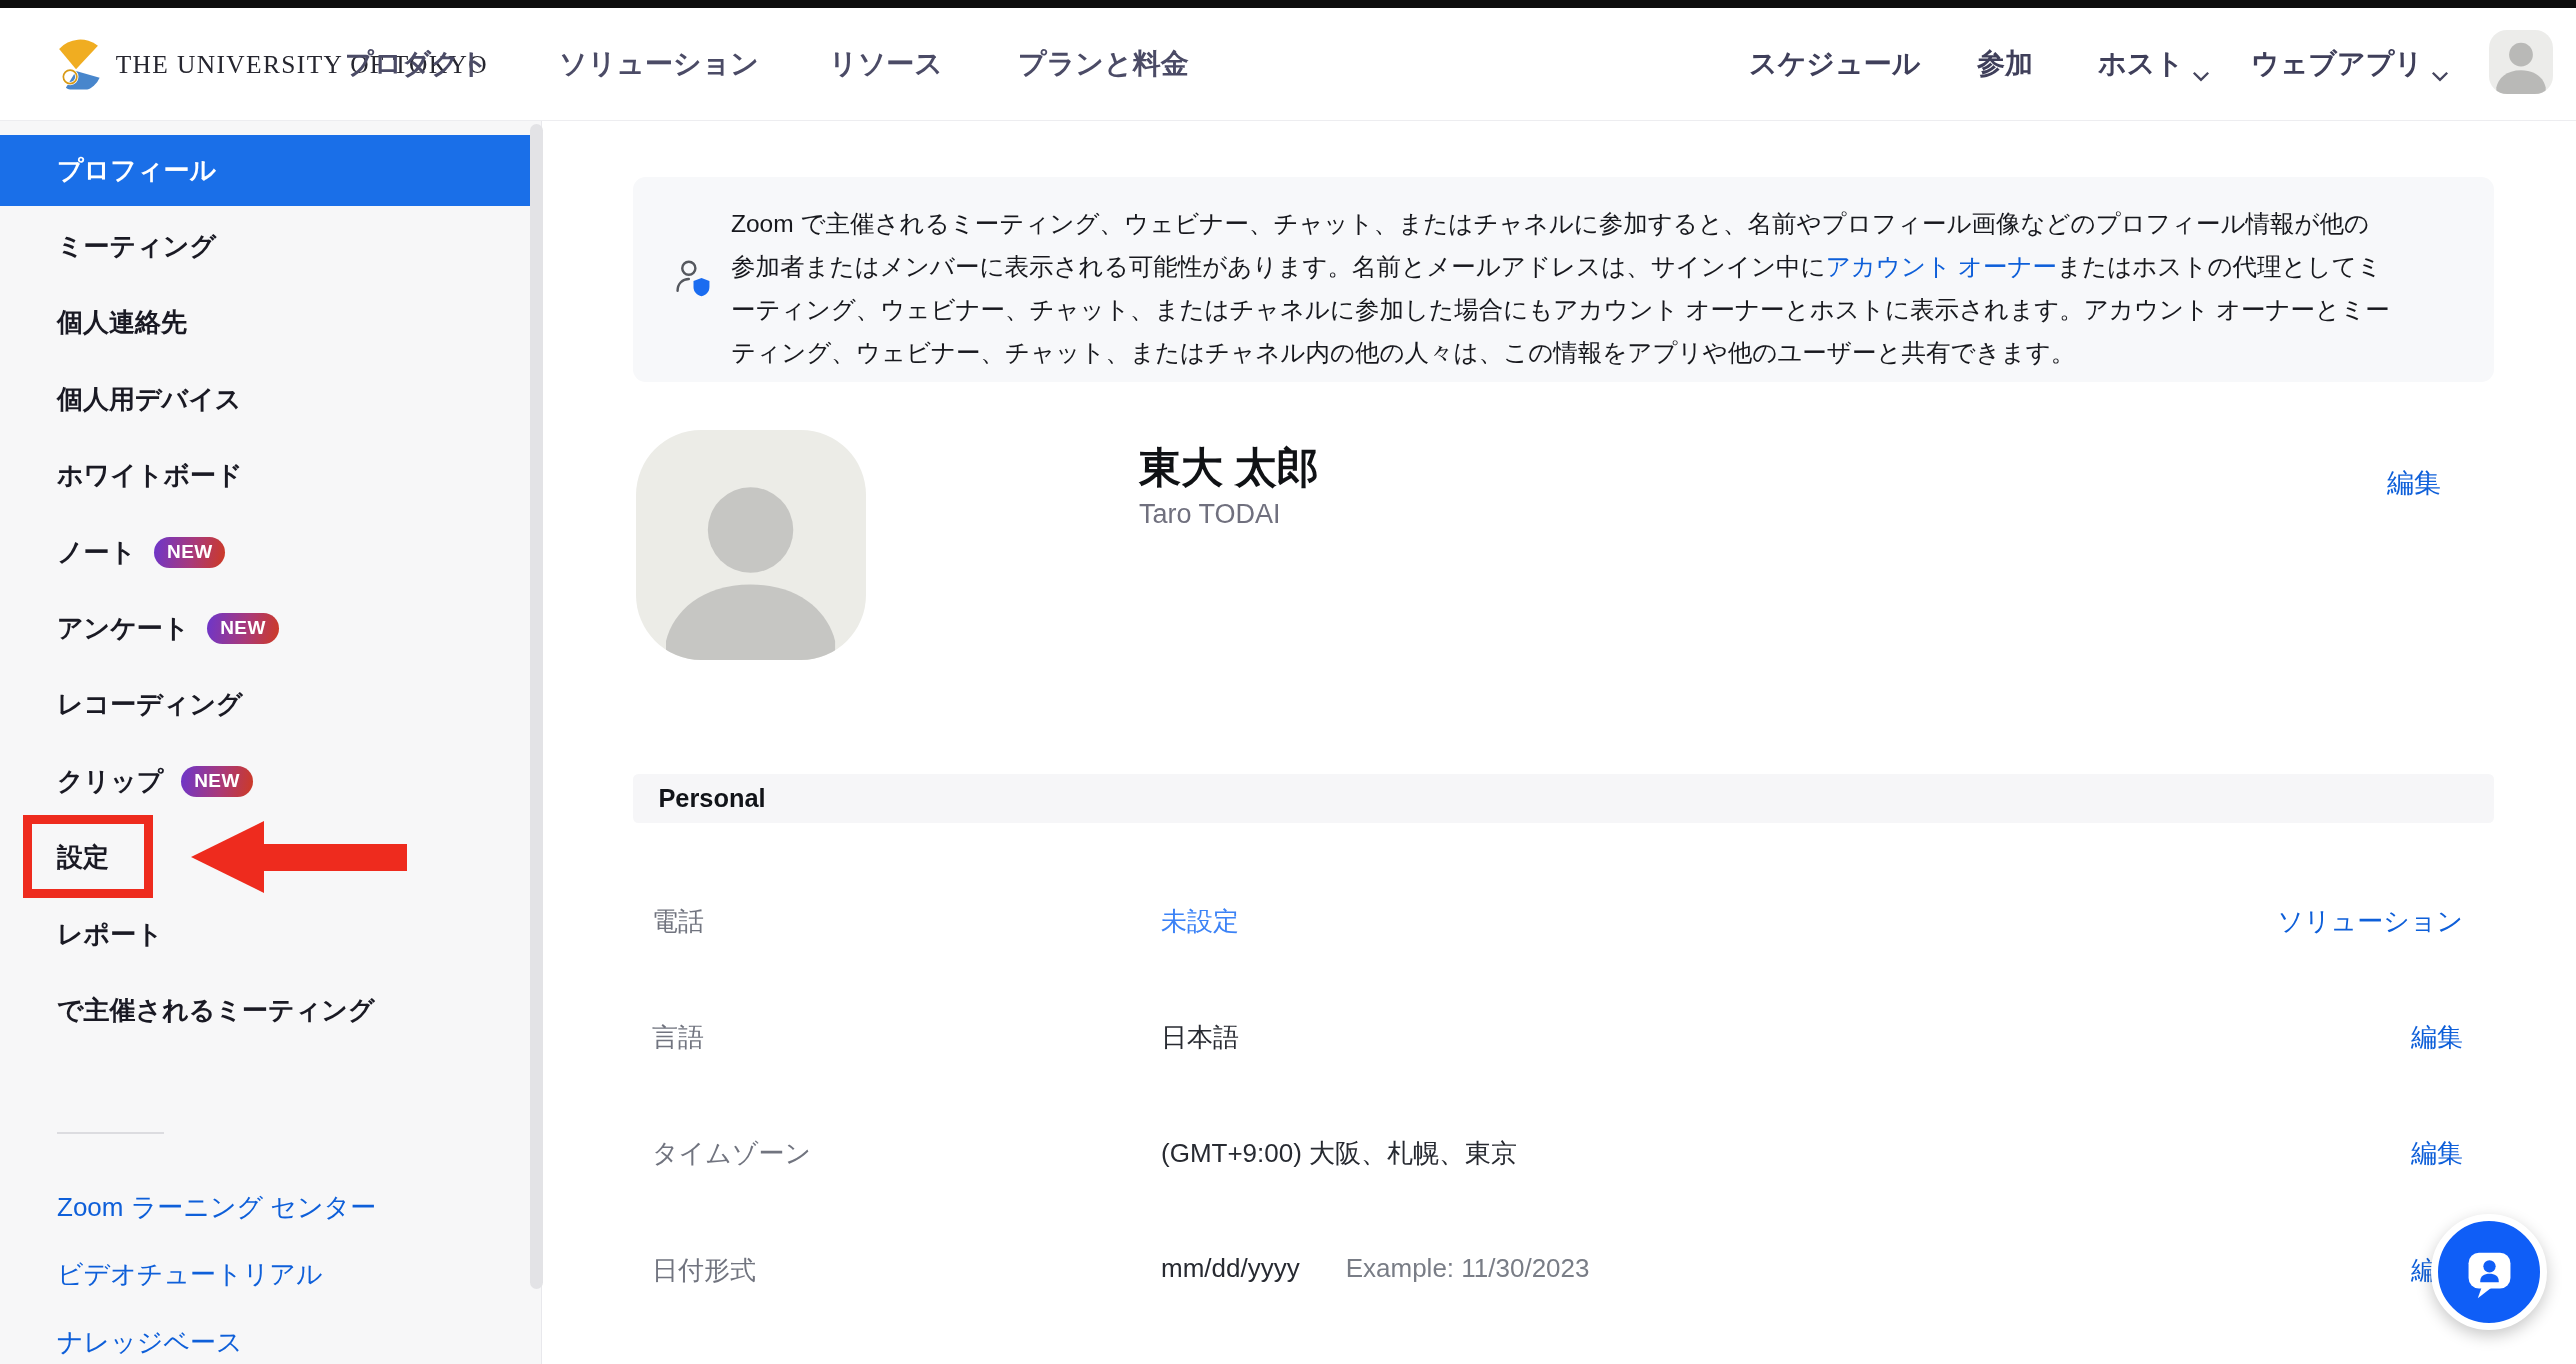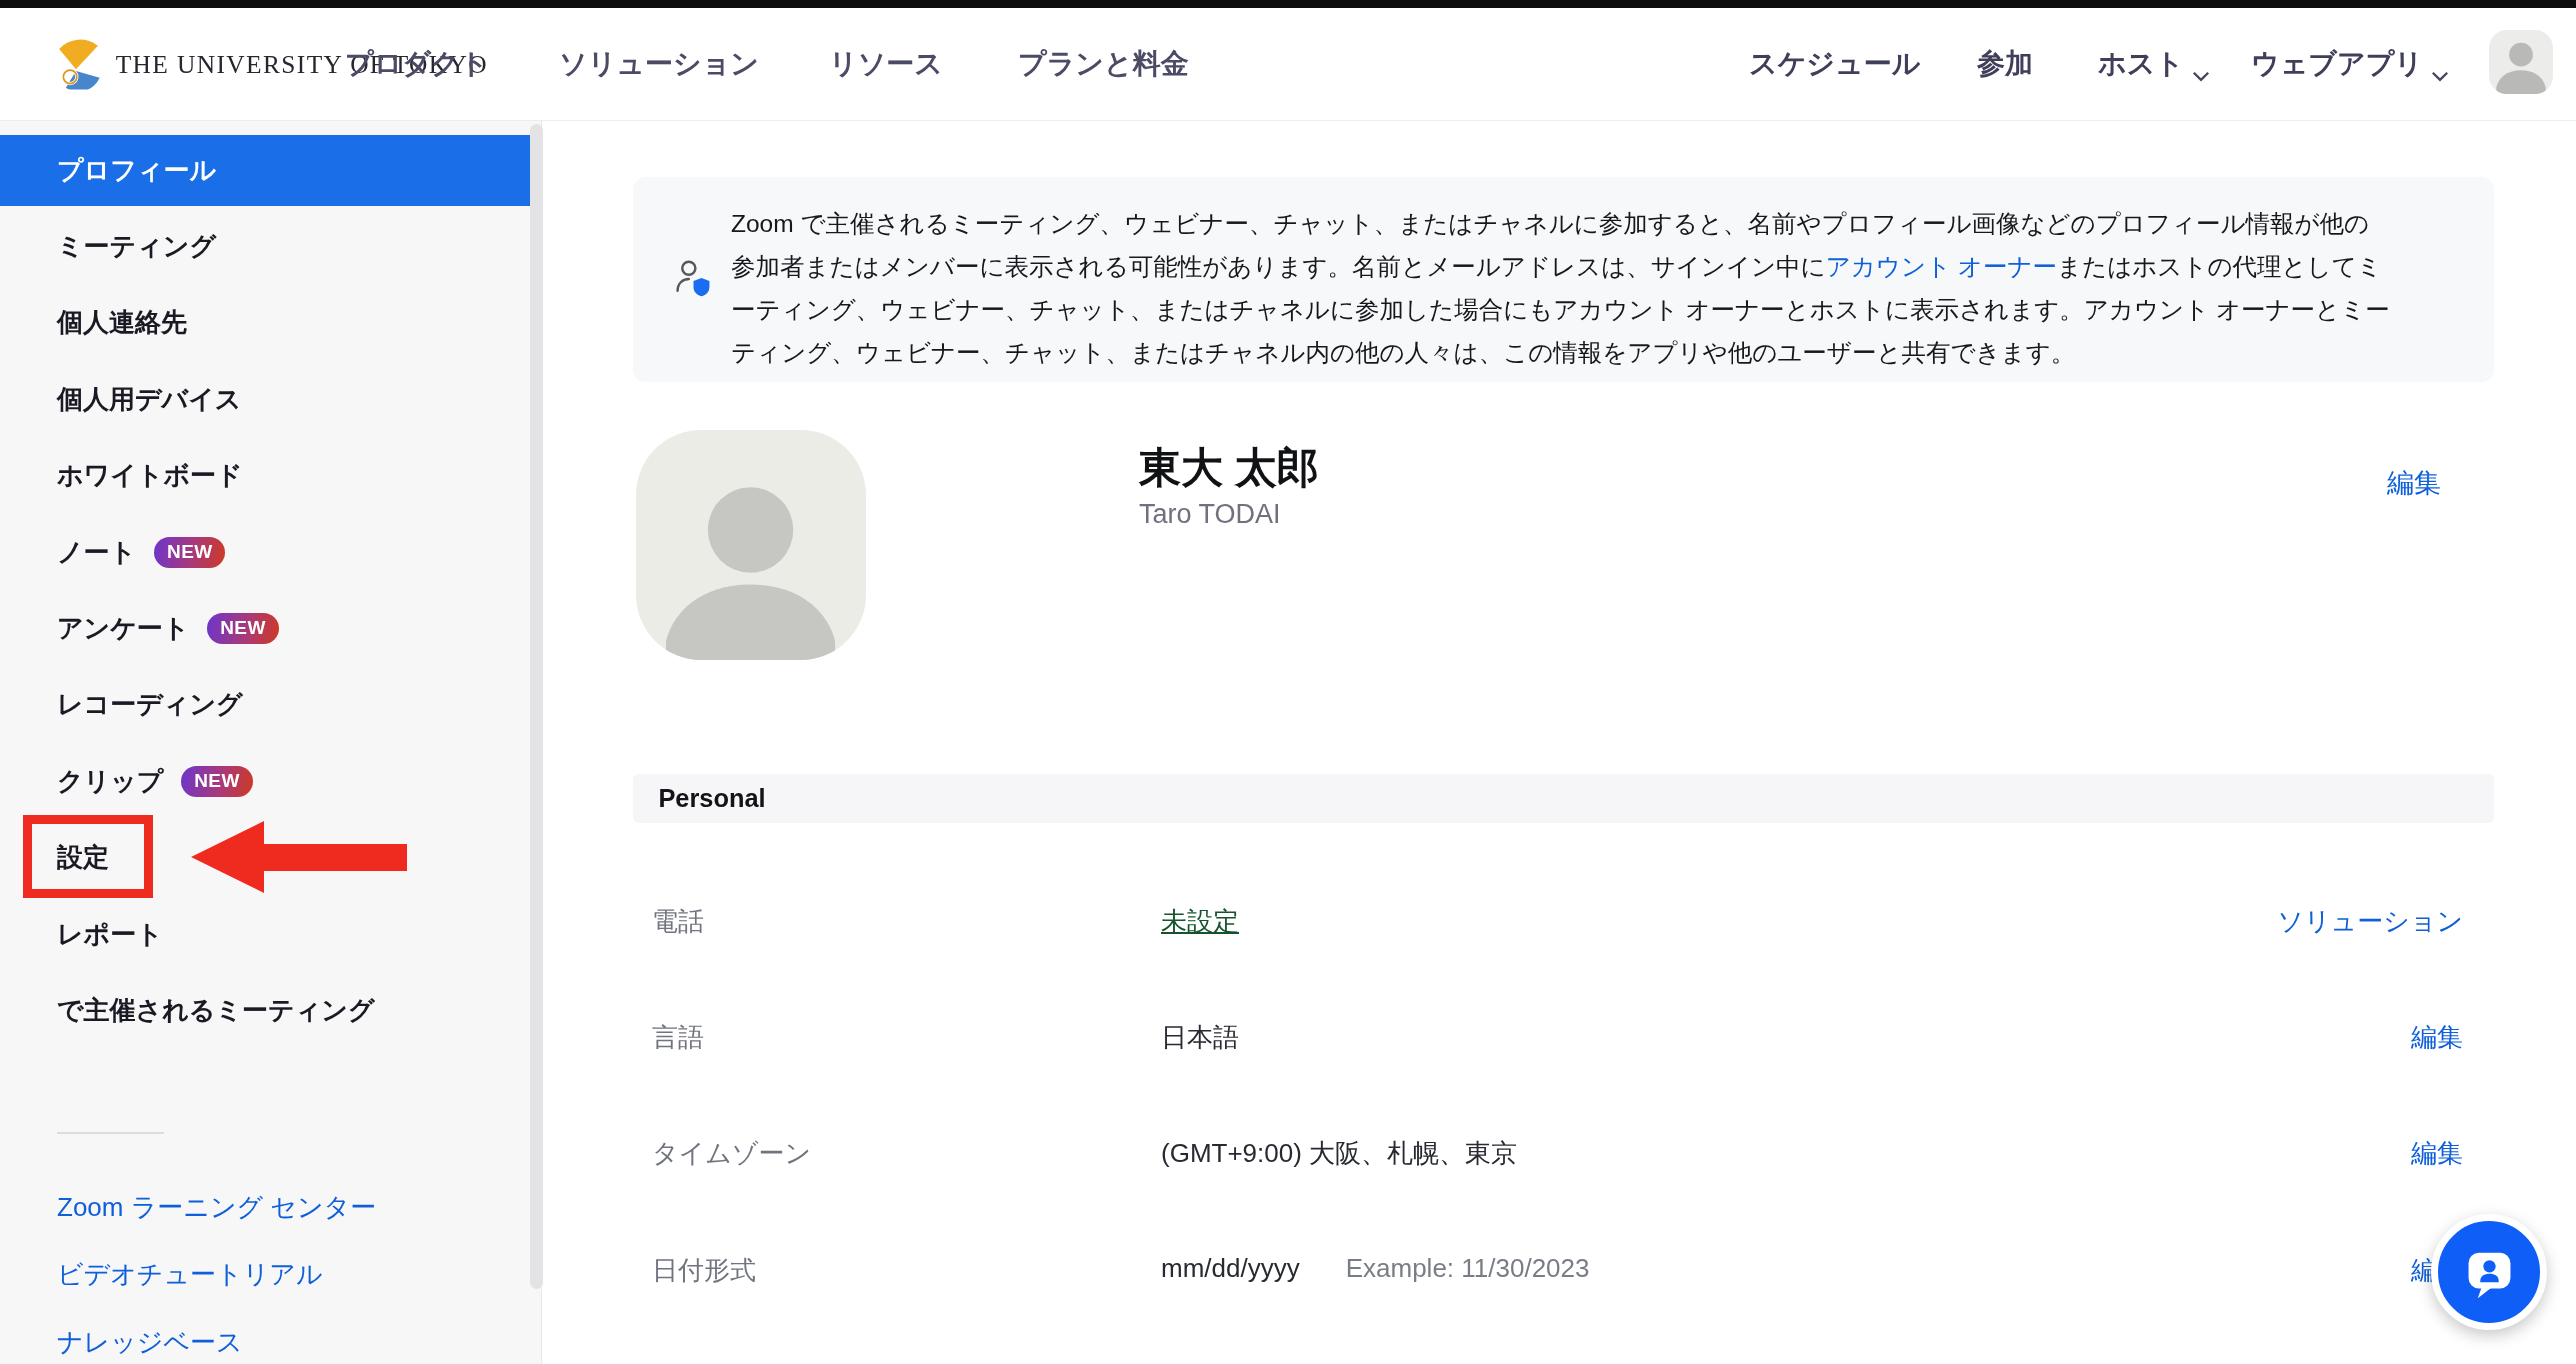--- a/index.html
+++ b/index.html
@@ -45,21 +45,21 @@
   .profile-name { position:absolute; left:1139px; top:440px; font-size:42px; font-weight:700; color:#101215; white-space:nowrap; }
   .profile-sub { position:absolute; left:1139px; top:499px; font-size:27px; color:#70707e; white-space:nowrap; }
   .profile-edit { position:absolute; left:2387px; top:465px; font-size:27px; font-weight:500; color:#0e5fd9; cursor:pointer; white-space:nowrap; }
 
   .section-bar { position:absolute; left:633px; top:774px; width:1861px; height:49px; background:#f6f6f8; border-radius:5.4px; display:flex; align-items:center; padding-left:25.4px; }
   .section-title { font-size:25.4px; font-weight:700; color:#121419; }
 
   .p-row { position:absolute; left:652px; width:1811px; height:36px; display:flex; align-items:flex-start; font-size:26px; }
   .p-label { width:509px; color:#71747f; flex:none; white-space:nowrap; }
   .p-value { color:#272a31; white-space:nowrap; }
-  .p-value.muted { color:#14532d;text-decoration:underline; }
+  .p-value.muted { color:#3b82f6; }
   .p-example { margin-left:46px; color:#797d86; white-space:nowrap; }
   .p-link { margin-left:auto; color:#0e5fd9; font-weight:500; cursor:pointer; white-space:nowrap; text-decoration:none; }
 
   .float-btn { position:absolute; left:2431px; top:1214px; width:116px; height:116px; border-radius:50%; background:#0f5ef7; border:7.3px solid #ffffff; box-shadow:0 5.4px 16.3px rgba(0,0,0,0.22); z-index:40; cursor:pointer; display:flex; align-items:center; justify-content:center; }
 </style>
 </head>
 <body>
 
 <div class="page">
 

